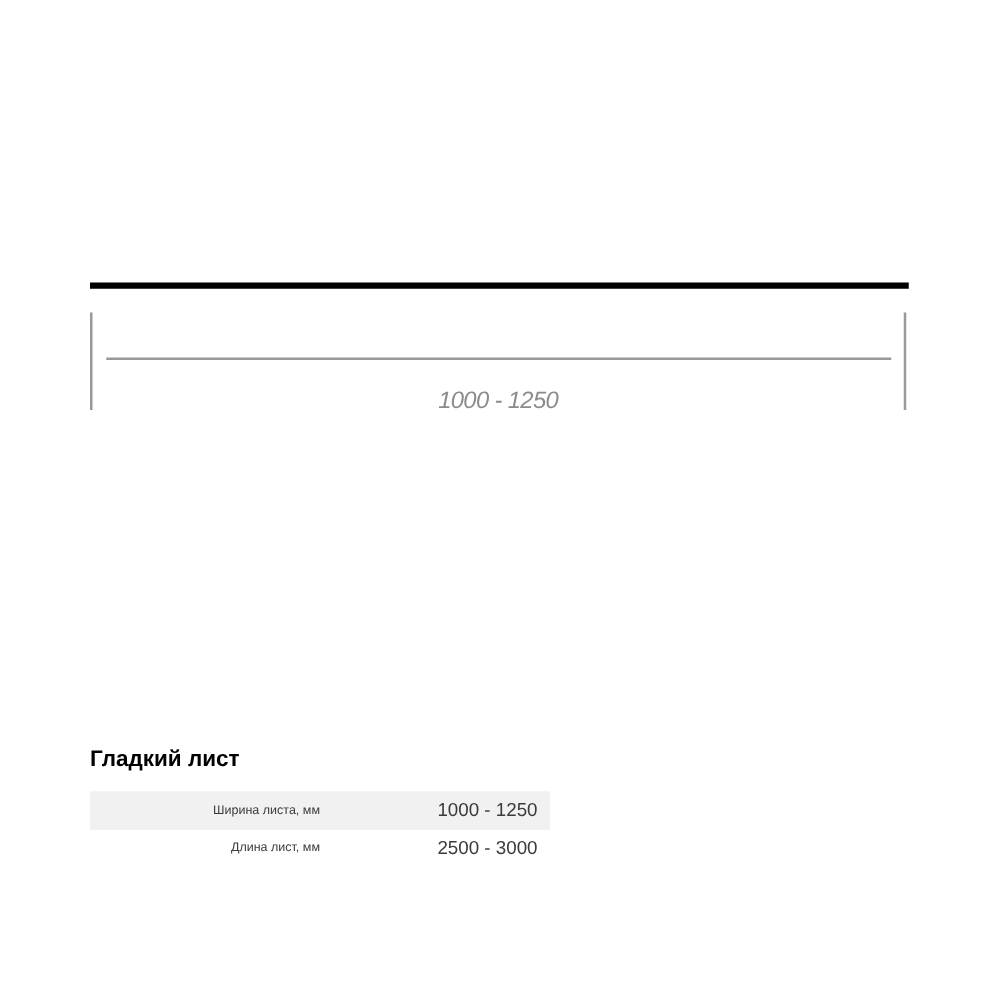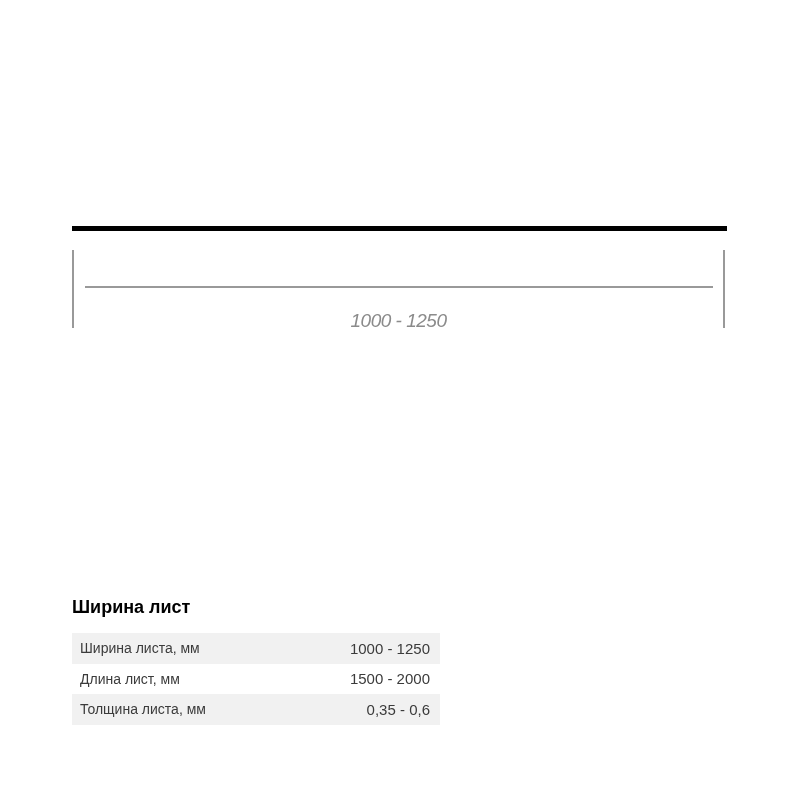--- a/index.html
+++ b/index.html
@@ -63,51 +63,47 @@
     table-layout: fixed;
   }
   .spec-table td {
     height: 30.6px;
     vertical-align: middle;
     color: var(--table-text, #3b3b3b);
     white-space: nowrap;
   }
   .spec-table tr.alt { background: var(--row-alt-bg, #f1f1f1); }
   td.label {
-    font-size: 14px;
-    text-align: left;
+    font-size: 10px;
+    text-align: right;
     padding: 0 0 0 8px;
   }
   td.value {
     font-size: 15px;
     text-align: right;
     padding: 0 10px 0 0;
   }
 </style>
 </head>
 <body>
 
 <div class="diagram">
   <div class="sheet-line"></div>
   <div class="tick tick-left"></div>
   <div class="tick tick-right"></div>
   <div class="dim-line"></div>
   <div class="dim-label">1000 - 1250</div>
 </div>
 
-<h2 class="spec-title">Ширина лист</h2>
+<h2 class="spec-title">Гладкий лист</h2>
 
 <table class="spec-table">
   <tbody>
     <tr class="alt">
       <td class="label">Ширина листа, мм</td>
       <td class="value">1000 - 1250</td>
     </tr>
     <tr>
       <td class="label">Длина лист, мм</td>
-      <td class="value">1500 - 2000</td>
-    </tr>
-    <tr class="alt">
-      <td class="label">Толщина листа, мм</td>
-      <td class="value">0,35 - 0,6</td>
+      <td class="value">2500 - 3000</td>
     </tr>
   </tbody>
 </table>
 
 </body></html>

